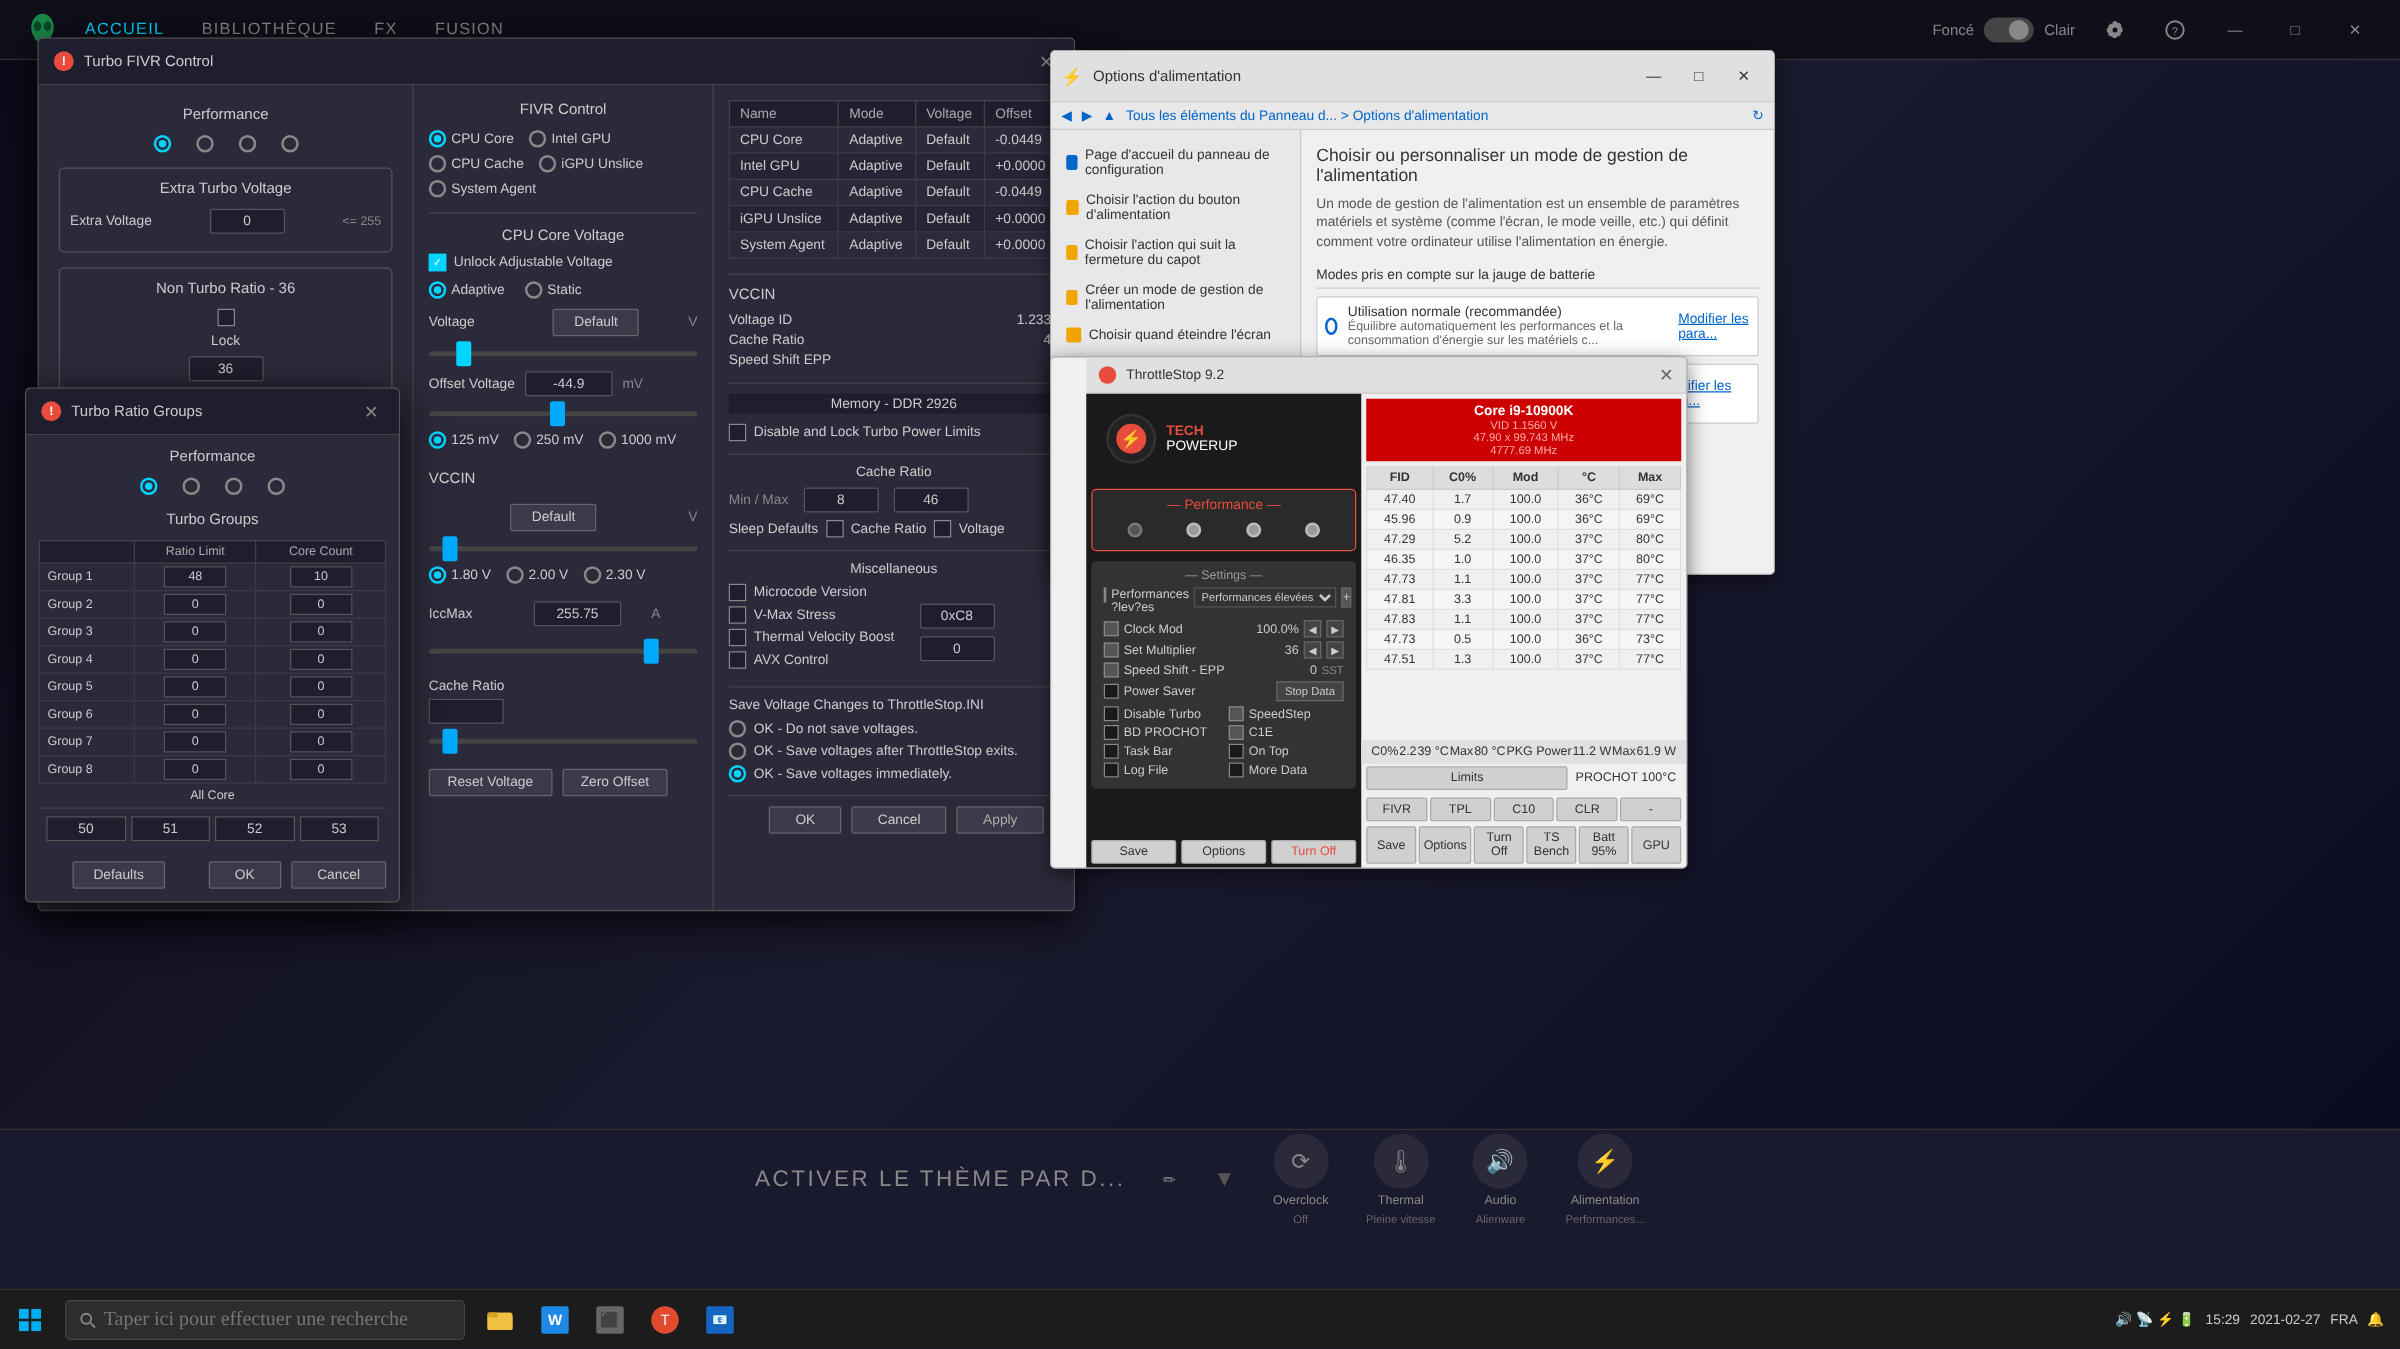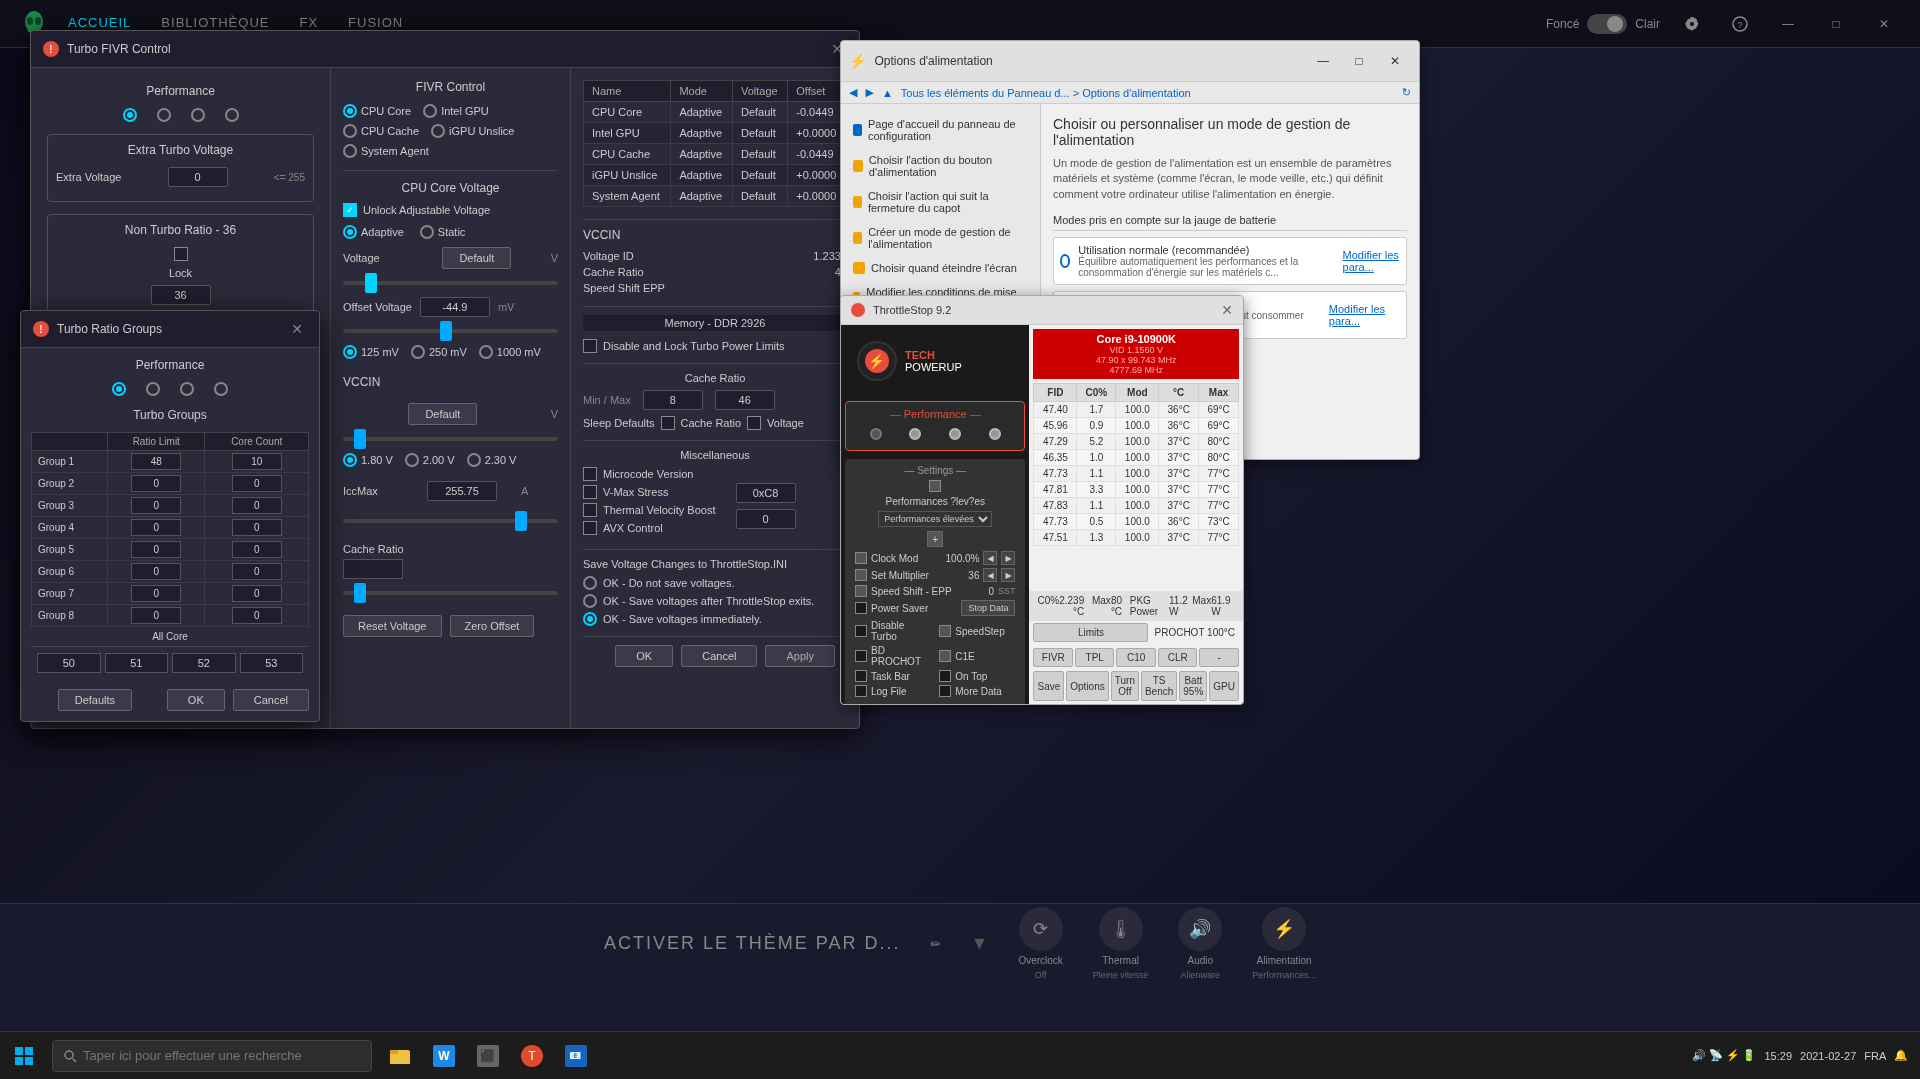--- a/index.html
+++ b/index.html
@@ -43,23 +43,24 @@
       border-radius: 4px;
       padding: 4px 10px;
       width: 320px;
       height: 32px;
       margin-left: 4px;
     }
     .taskbar-search input {
       background: none;
       border: none;
       color: #22c55e;
-      font-size: 13px;
+      font-size: 16px;
       outline: none;
       width: 100%;
+      font-family: Liberation Serif, serif;
     }
     .taskbar-apps {
       display: flex;
       align-items: center;
       margin-left: 8px;
       gap: 4px;
     }
     .taskbar-app {
       width: 40px;
       height: 40px;
@@ -767,29 +768,30 @@
     .power-link {
       color: #0066cc;
       font-size: 11px;
       cursor: pointer;
       text-decoration: underline;
     }
 
     
     .dialog-throttlestop {
       position: absolute;
-      top: 295px;
+      top: 285px;
       left: 840px;
-      width: 404px;
+      width: 510px;
       height: 410px;
       background: #f0f0f0;
       border: 1px solid #aaa;
       border-radius: 4px;
       box-shadow: 0 4px 16px rgba(0,0,0,0.5);
       overflow: hidden;
+      padding-left: 28px;
     }
     .ts-titlebar {
       background: #e0e0e0;
       padding: 6px 10px;
       display: flex;
       align-items: center;
       gap: 8px;
       border-bottom: 1px solid #ccc;
     }
     .ts-title-icon {
@@ -1675,21 +1677,21 @@
             <div class="ts-dot"></div>
             <div class="ts-dot active"></div>
             <div class="ts-dot active"></div>
             <div class="ts-dot active"></div>
           </div>
         </div>
 
         <div class="ts-settings">
           <div class="ts-settings-title">— Settings —</div>
 
-          <div style="display:flex;align-items:center;gap:4px;margin-bottom:4px;flex-direction:column;">
+          <div style="display:flex;align-items:flex-start;gap:4px;margin-bottom:4px;">
             <div class="ts-checkbox checked"></div>
             <span style="color:#ccc;font-size:10px;flex:1;">Performances ?lev?es</span>
             <select style="font-size:9px;background:#333;color:#ccc;border:1px solid #555;padding:1px;">
               <option>Performances élevées</option>
             </select>
             <div style="width:16px;height:16px;background:#555;border:1px solid #666;display:flex;align-items:center;justify-content:center;color:#ccc;font-size:10px;cursor:pointer;">+</div>
           </div>
 
           <div class="ts-setting-row">
             <div class="ts-checkbox checked"></div>

